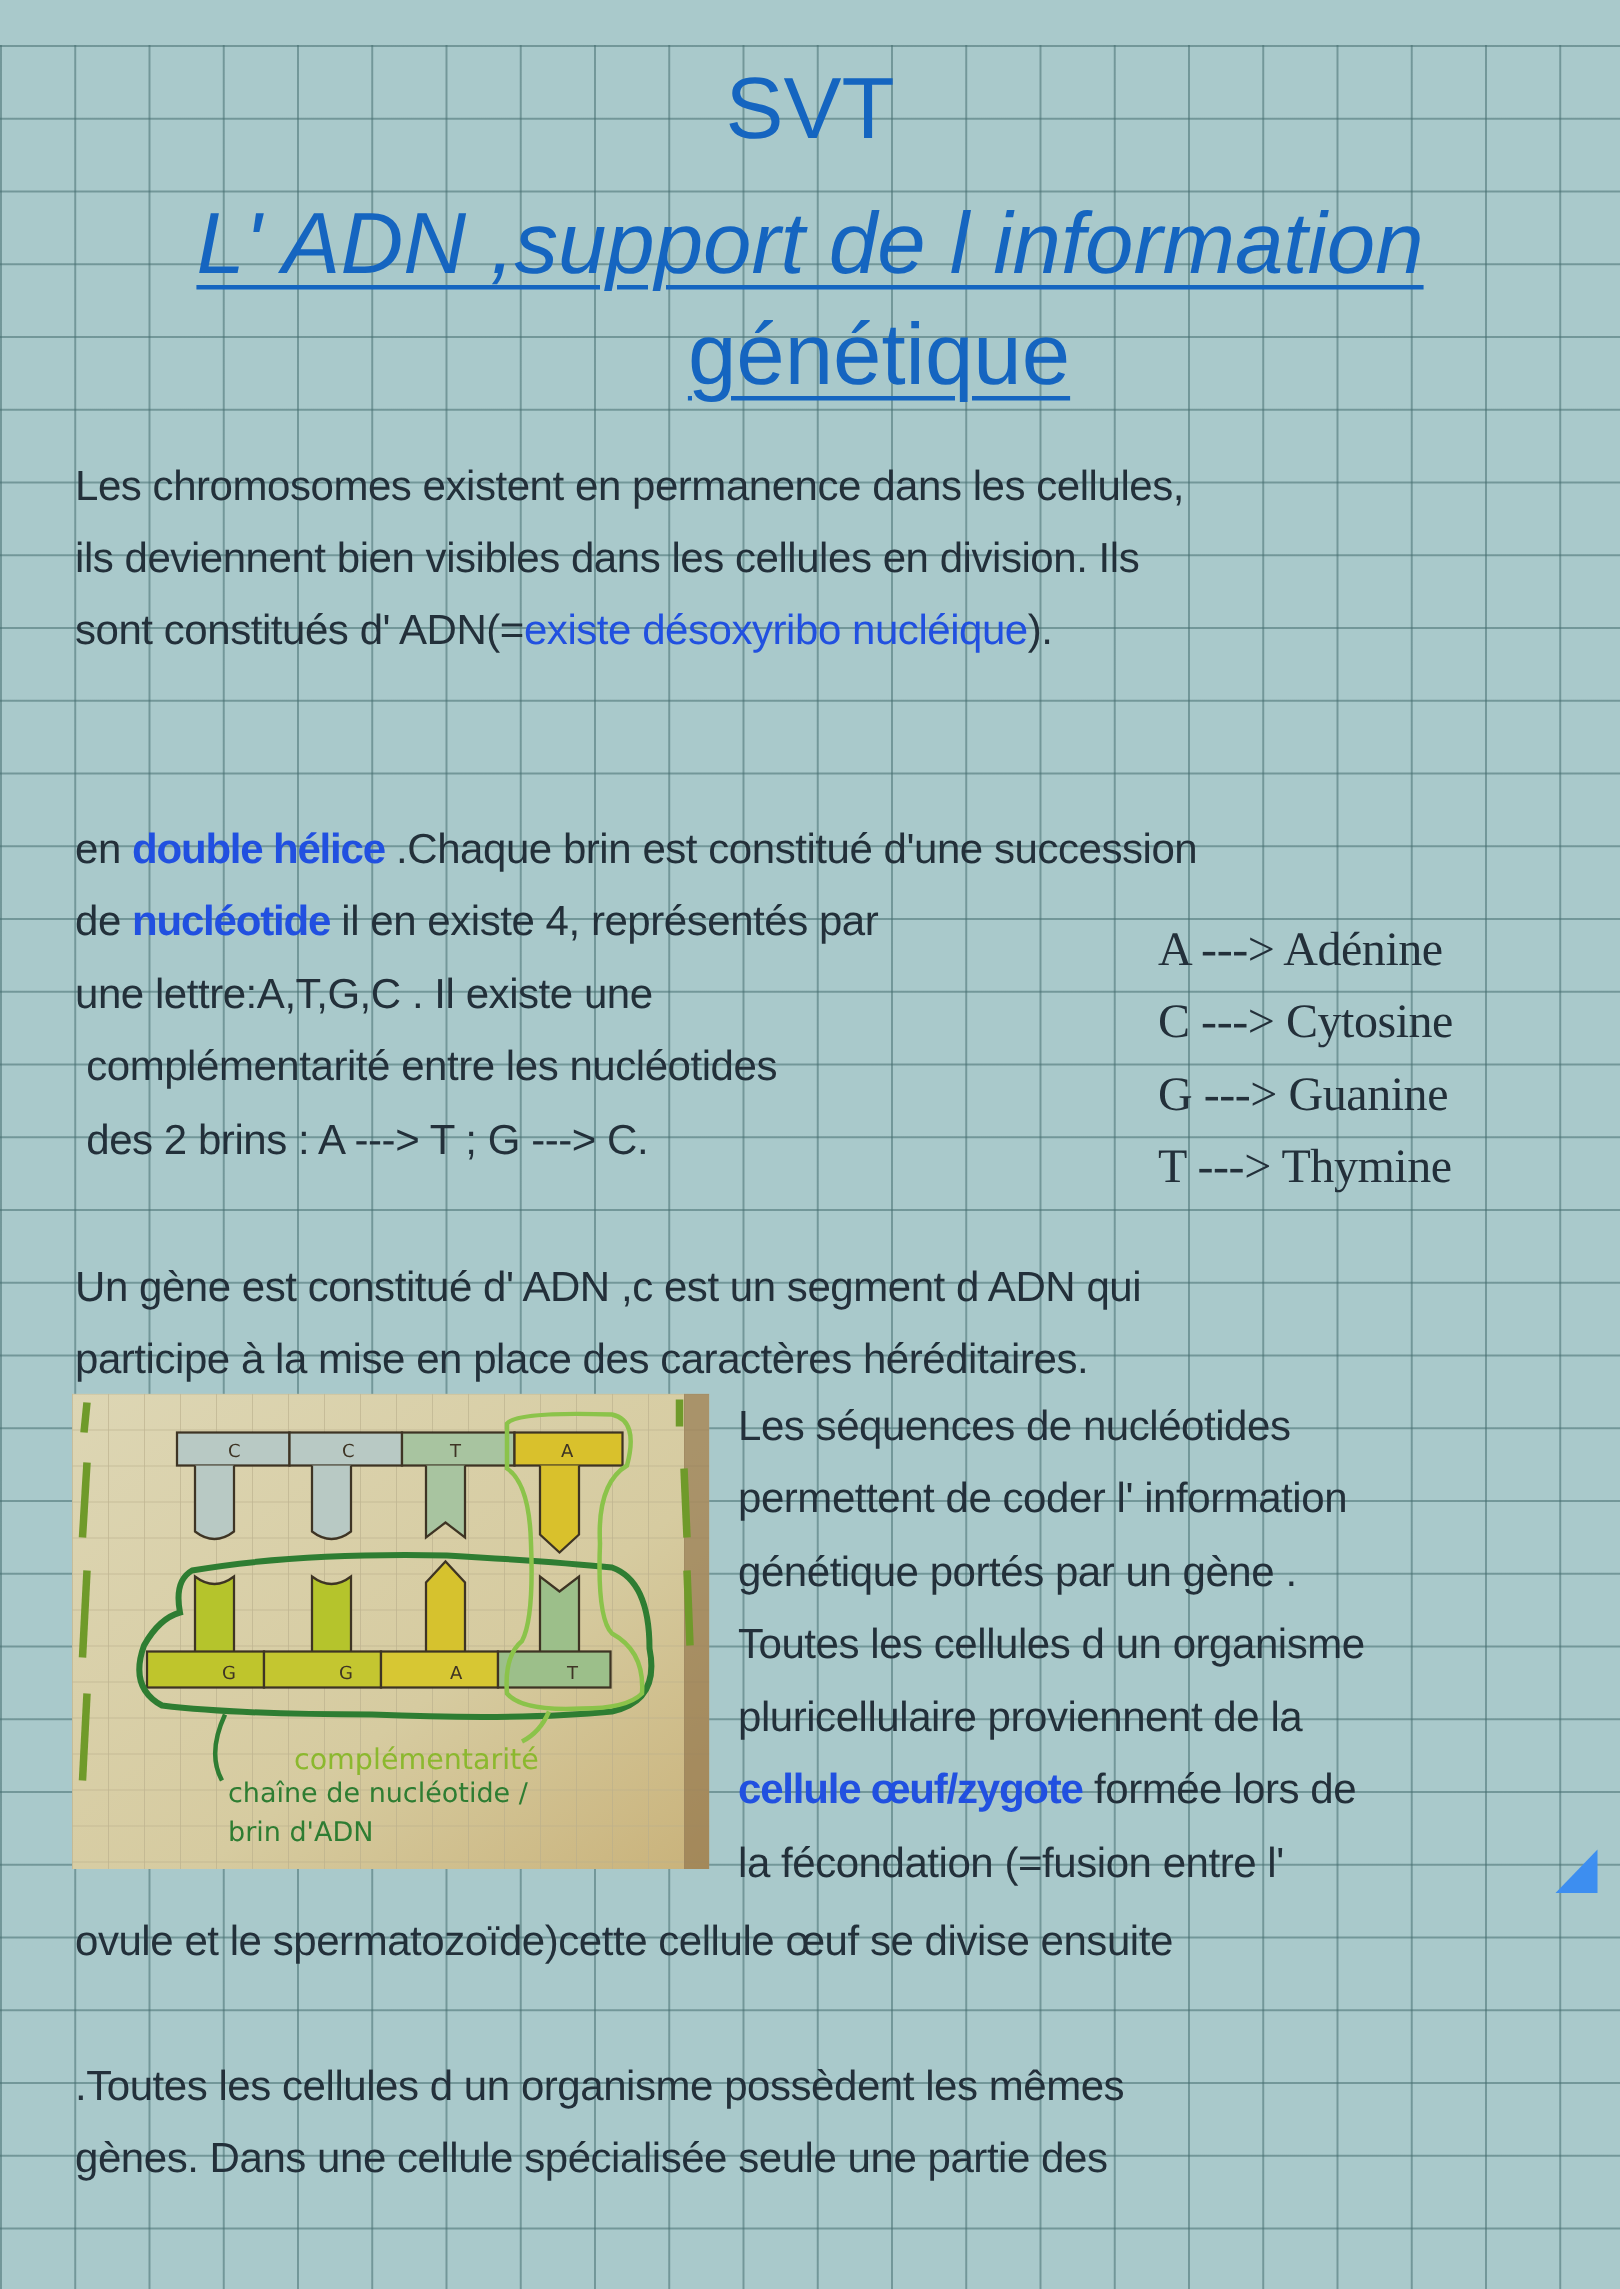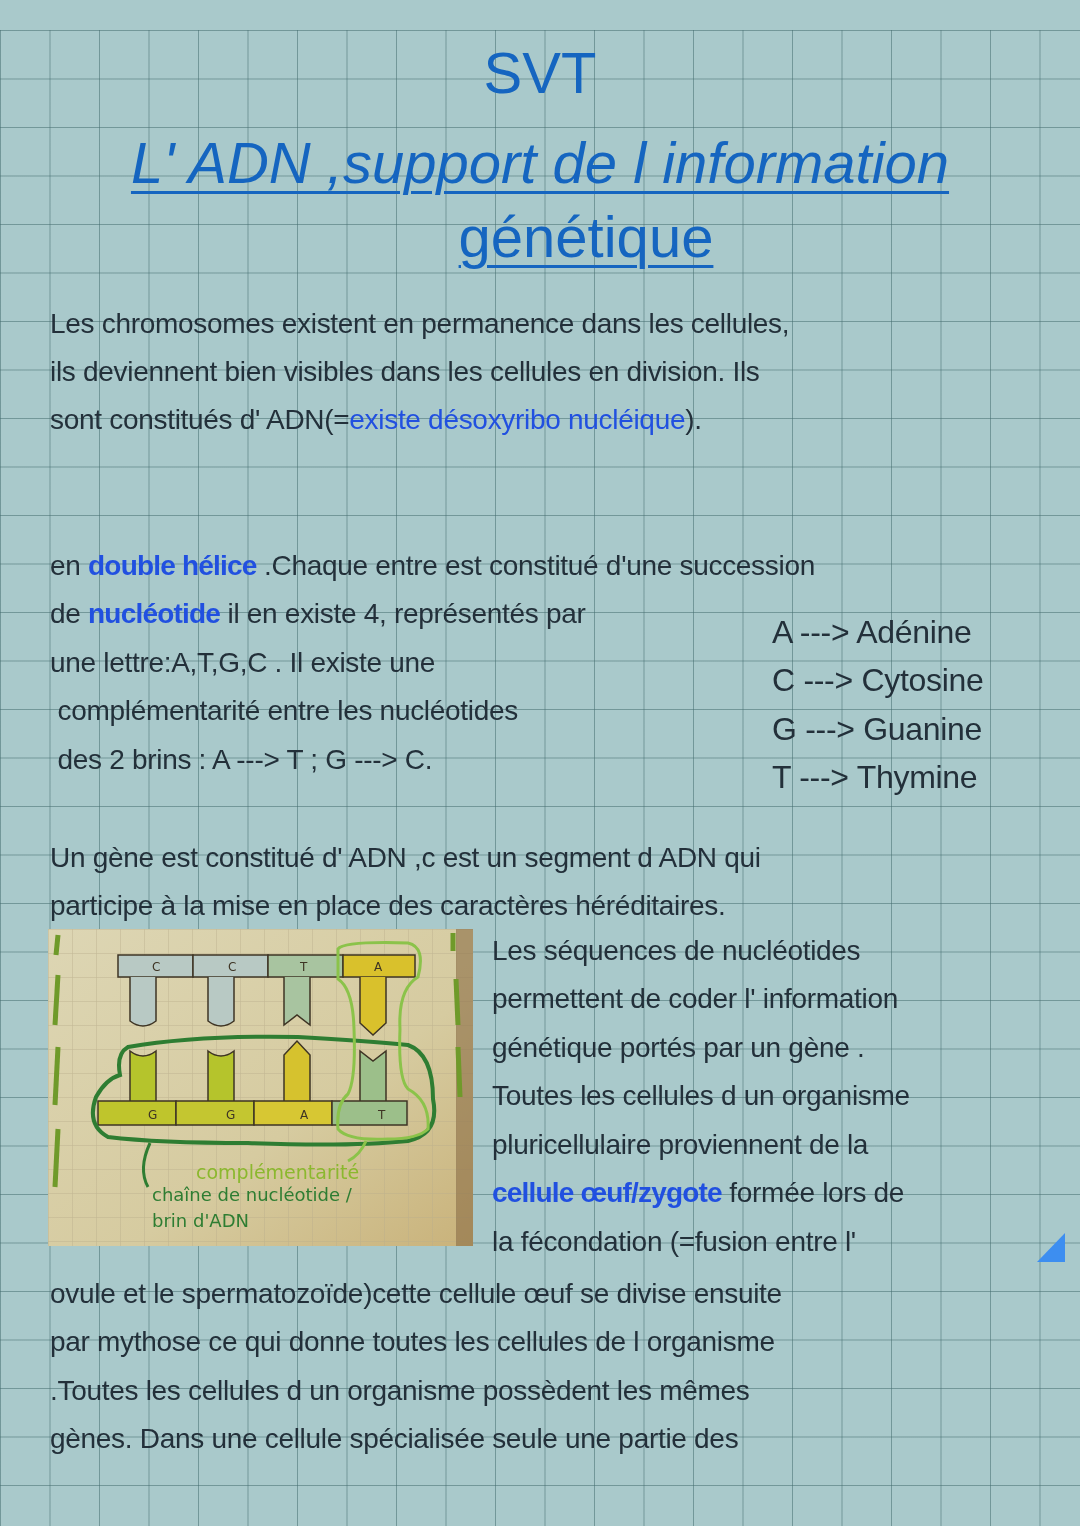--- a/index.html
+++ b/index.html
@@ -27,21 +27,21 @@
   .title.l2 { top: 208px; margin-left: 46px; }
   .title .u { text-decoration: underline; text-decoration-thickness: 3px; text-underline-offset: 8px; }
   .line {
     position: absolute; left: 50px; white-space: nowrap;
     font-size: 28px; line-height: 40px; letter-spacing: -0.3px;
   }
   .hl { color: #2150e0; font-weight: bold; letter-spacing: -0.8px; }
   .hl-soft { color: #2150e0; }
   .legend {
     position: absolute; left: 772px; white-space: nowrap;
-    font-size: 32px; line-height: 40px; letter-spacing: -0.3px;
+    font-size: 32px; line-height: 40px; letter-spacing: -0.3px; font-family: Liberation Serif, serif;
   }
   .photo {
     position: absolute; left: 48px; top: 929px; width: 425px; height: 317px;
     overflow: hidden;
   }
   .right-col { left: 492px; }
   .resize-handle {
     position: absolute; left: 1035px; top: 1232px; width: 32px; height: 31px;
   }
 </style>
@@ -53,21 +53,21 @@
 <div class="page">
 
   <div class="title svt"><span>SVT</span></div>
   <div class="title l1"><span class="u">L' ADN ,support de l information </span></div>
   <div class="title l2"><span class="u">génétique</span></div>
 
   <div class="line" style="top:304px">Les chromosomes existent en permanence dans les cellules,</div>
   <div class="line" style="top:352px">ils deviennent bien visibles dans les cellules en division. Ils</div>
   <div class="line" style="top:400px"><span>sont constitués d' ADN(=</span><span class="hl-soft">existe désoxyribo nucléique</span><span>).</span></div>
 
-  <div class="line" style="top:546px"><span>en </span><span class="hl">double hélice</span><span> .Chaque entre est constitué d'une succession</span></div>
+  <div class="line" style="top:546px"><span>en </span><span class="hl">double hélice</span><span> .Chaque brin est constitué d'une succession</span></div>
   <div class="line" style="top:594px"><span>de </span><span class="hl">nucléotide</span><span>  il en existe 4, représentés par</span></div>
   <div class="line" style="top:643px">une lettre:A,T,G,C . Il existe une</div>
   <div class="line" style="top:691px; white-space:pre"> complémentarité entre les nucléotides</div>
   <div class="line" style="top:740px; white-space:pre"> des 2 brins : A ---&gt; T ; G ---&gt; C.</div>
 
   <div class="legend" style="top:612px">A ---&gt; Adénine</div>
   <div class="legend" style="top:660px">C ---&gt; Cytosine</div>
   <div class="legend" style="top:709px">G ---&gt; Guanine</div>
   <div class="legend" style="top:757px">T ---&gt; Thymine</div>
 
@@ -150,21 +150,20 @@
 
   <div class="line right-col" style="top:931px">Les séquences de nucléotides</div>
   <div class="line right-col" style="top:1028px">génétique portés par un gène .</div>
   <div class="line right-col" style="top:979px">permettent de coder l' information</div>
   <div class="line right-col" style="top:1076px">Toutes les cellules d un organisme</div>
   <div class="line right-col" style="top:1125px">pluricellulaire proviennent de la</div>
   <div class="line right-col" style="top:1173px"><span class="hl">cellule œuf/zygote</span><span> formée lors de</span></div>
   <div class="line right-col" style="top:1222px">la fécondation (=fusion entre l'</div>
 
   <div class="line" style="top:1274px">ovule et le spermatozoïde)cette cellule œuf se divise ensuite</div>
-  <div class="line" style="top:1322px">par mythose ce qui donne toutes les cellules de l organisme</div>
   <div class="line" style="top:1371px">.Toutes les cellules d un organisme possèdent les mêmes</div>
   <div class="line" style="top:1419px">gènes. Dans une cellule spécialisée seule une partie des</div>
 
   <div class="resize-handle">
     <svg width="32" height="31" viewBox="0 0 32 31">
         <polygon points="2,30 30,30 30,1" fill="#3d8ef0"></polygon>
       </svg>
   </div>
 </div>
 

